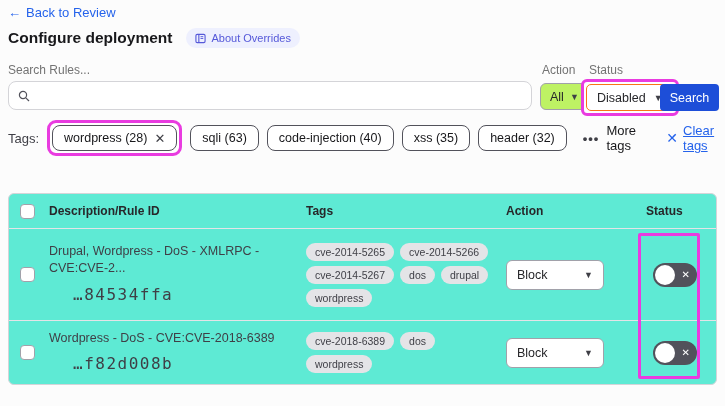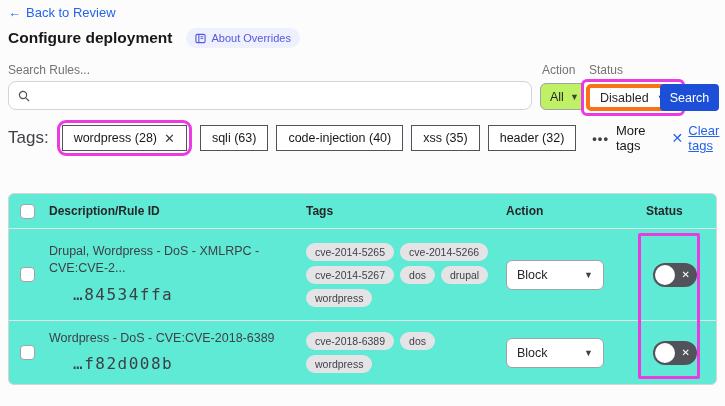--- a/index.html
+++ b/index.html
@@ -25,29 +25,29 @@
   .search-input-wrap { position:absolute; left:8px; top:81px; width:524px; height:29px; border:1px solid #d4d4d8; border-radius:8px; background:#fff; display:flex; align-items:center; padding:0 9px; gap:6px; }
   .search-input-wrap input { border:none; outline:none; flex:1; font-size:12.5px; font-family:"Liberation Sans", sans-serif; background:transparent; }
   .mag-icon { width:12px; height:12px; flex:0 0 auto; }
 
   
   .dd-btn { position:absolute; height:27px; background:#bef264; border:1px solid #a1a1aa; border-radius:6px; display:flex; align-items:center; gap:6px; padding:0 9px; font-size:12.5px; color:#27272a; cursor:pointer; white-space:nowrap; }
   .dd-action { left:540px; top:83px; }
   .caret { font-size:9px; color:#3f3f46; }
 
   .hl-wrap-status { position:absolute; left:581px; top:79px; border:3px solid #e93be0; border-radius:6px; padding:2px; background:#fff; }
-  .hl-wrap-status .dd-inner { position:relative; height:27px; border:4px solid #f97316; border-radius:5px; display:flex; align-items:center; gap:8px; padding:0 10px; font-size:12.5px; cursor:pointer; background:#fff; }
+  .hl-wrap-status .dd-inner { position:relative; height:27px; border:1px solid #f97316; border-radius:5px; display:flex; align-items:center; gap:8px; padding:0 10px; font-size:12.5px; cursor:pointer; background:#fff; }
 
   .search-btn { position:absolute; left:660px; top:84px; width:59px; height:27px; background:#1d4ed8; color:#fff; font-size:12.5px; border:none; border-radius:4px; cursor:pointer; font-family:"Liberation Sans", sans-serif; }
 
   
   .tags-bar { position:absolute; left:8px; top:120px; width:712px; display:flex; align-items:center; gap:8px; }
-  .tags-label { font-size:17px; color:#3f3f46; }
+  .tags-label { font-size:13px; color:#3f3f46; }
   .hl-wrap-tag { border:3px solid #e93be0; border-radius:9px; padding:2px; background:#fff; }
-  .tag-pill { display:flex; align-items:center; gap:7px; background:#fff; border:1px solid #52525b; border-radius:0; padding:5px 11px; font-size:12.5px; color:#18181b; cursor:pointer; white-space:nowrap; }
+  .tag-pill { display:flex; align-items:center; gap:7px; background:#fff; border:1px solid #52525b; border-radius:8px; padding:5px 11px; font-size:12.5px; color:#18181b; cursor:pointer; white-space:nowrap; }
   .tag-remove { font-size:13px; color:#3f3f46; cursor:pointer; line-height:1; }
   .more-tags { display:flex; align-items:center; gap:7px; margin-left:8px; font-size:13px; color:#18181b; cursor:pointer; }
   .dots { letter-spacing:1px; font-weight:700; color:#3f3f46; font-size:13px; }
   .clear-tags { display:flex; align-items:center; gap:5px; margin-left:18px; font-size:13px; color:#2563eb; cursor:pointer; }
   .clear-tags .x { font-size:14px; }
   .clear-tags .txt { text-decoration:underline; }
 
   
   .rules-table { position:absolute; left:8px; top:193px; width:709px; height:192px; border:1px solid #d4d4d8; border-radius:6px; background:#5eead4; }
   .t-grid { display:grid; grid-template-columns:40px 257px 200px 140px auto; align-items:center; }

